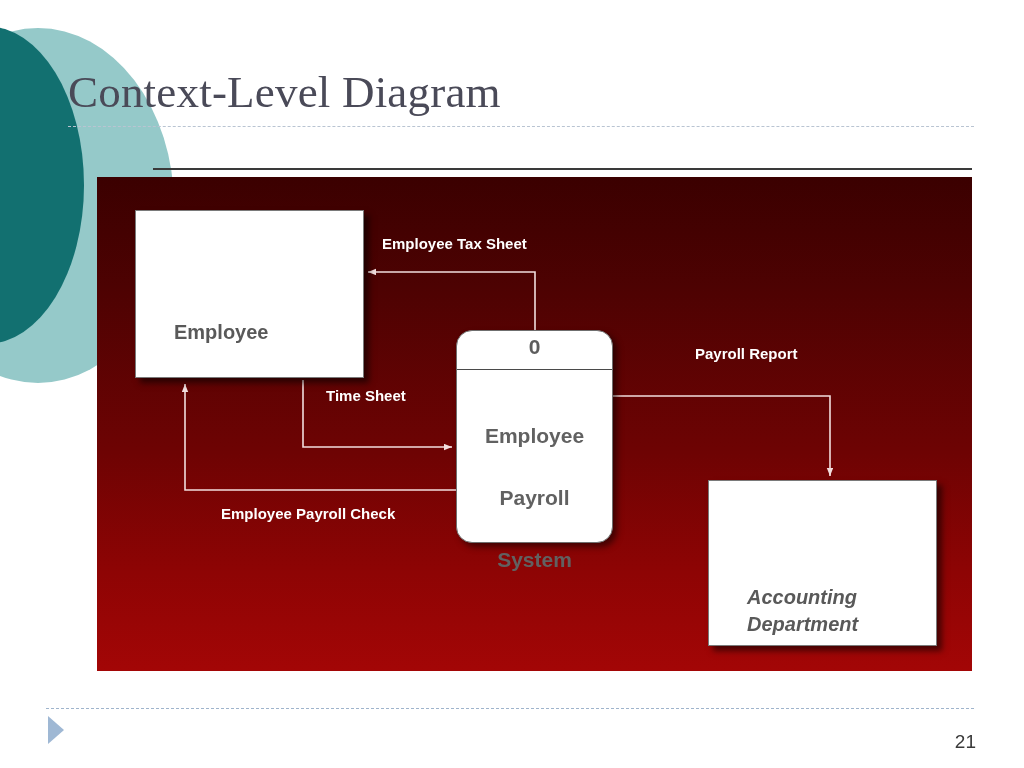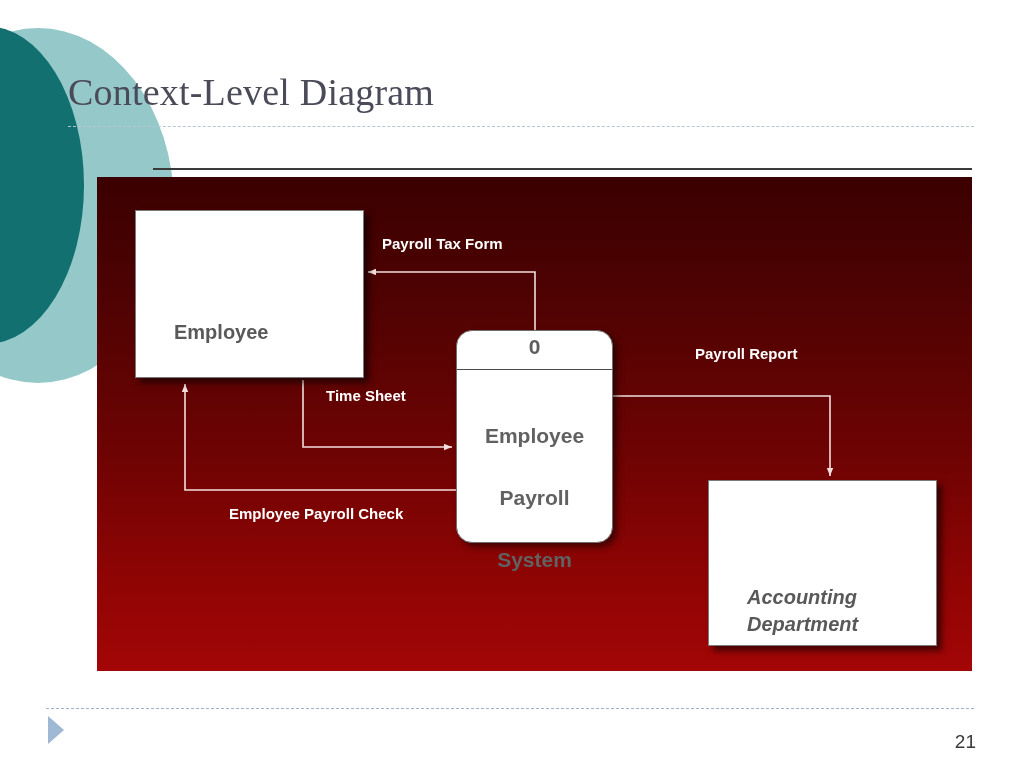--- a/index.html
+++ b/index.html
@@ -39,21 +39,21 @@
     background: #127070;
     z-index: 2;
   }
 
   
   #title {
     position: absolute;
     left: 68px;
     top: 64px;
     font-family: "Liberation Serif", serif;
-    font-size: 38px;
+    font-size: 45px;
     line-height: 56px;
     color: #4a4a58;
     letter-spacing: 0.2px;
     z-index: 5;
     white-space: nowrap;
   }
   #title-rule {
     position: absolute;
     left: 68px;
     top: 126px;
@@ -218,21 +218,21 @@
   .flow-label {
     position: absolute;
     font-family: "Liberation Sans", sans-serif;
     font-weight: bold;
     font-size: 15px;
     color: #ffffff;
     white-space: nowrap;
   }
   #label-tax-form   { left: 285px; top: 58px; }
   #label-time-sheet { left: 229px; top: 210px; }
-  #label-payroll-check { left: 132px; top: 328px; }
+  #label-payroll-check { left: 124px; top: 328px; }
   #label-payroll-report { left: 598px; top: 168px; }
 </style>
 </head>
 <body>
 
 <div id="slide">
 
   <div class="circle-light"></div>
   <div class="circle-dark"></div>
 
@@ -272,21 +272,21 @@
     <div id="process-payroll">
       <div id="process-number">0</div>
       <div id="process-divider"></div>
       <div id="process-name">
         <div>Employee</div>
         <div>Payroll</div>
         <div>System</div>
       </div>
     </div>
 
-    <div class="flow-label" id="label-tax-form">Payroll Tax Form</div>
+    <div class="flow-label" id="label-tax-form">Employee Tax Sheet</div>
     <div class="flow-label" id="label-time-sheet">Time Sheet</div>
     <div class="flow-label" id="label-payroll-check">Employee Payroll Check</div>
     <div class="flow-label" id="label-payroll-report">Payroll Report</div>
   </div>
 
   <div id="footer-rule"></div>
   <div id="footer-triangle"></div>
   <div id="page-number">21</div>
 
 </div>

